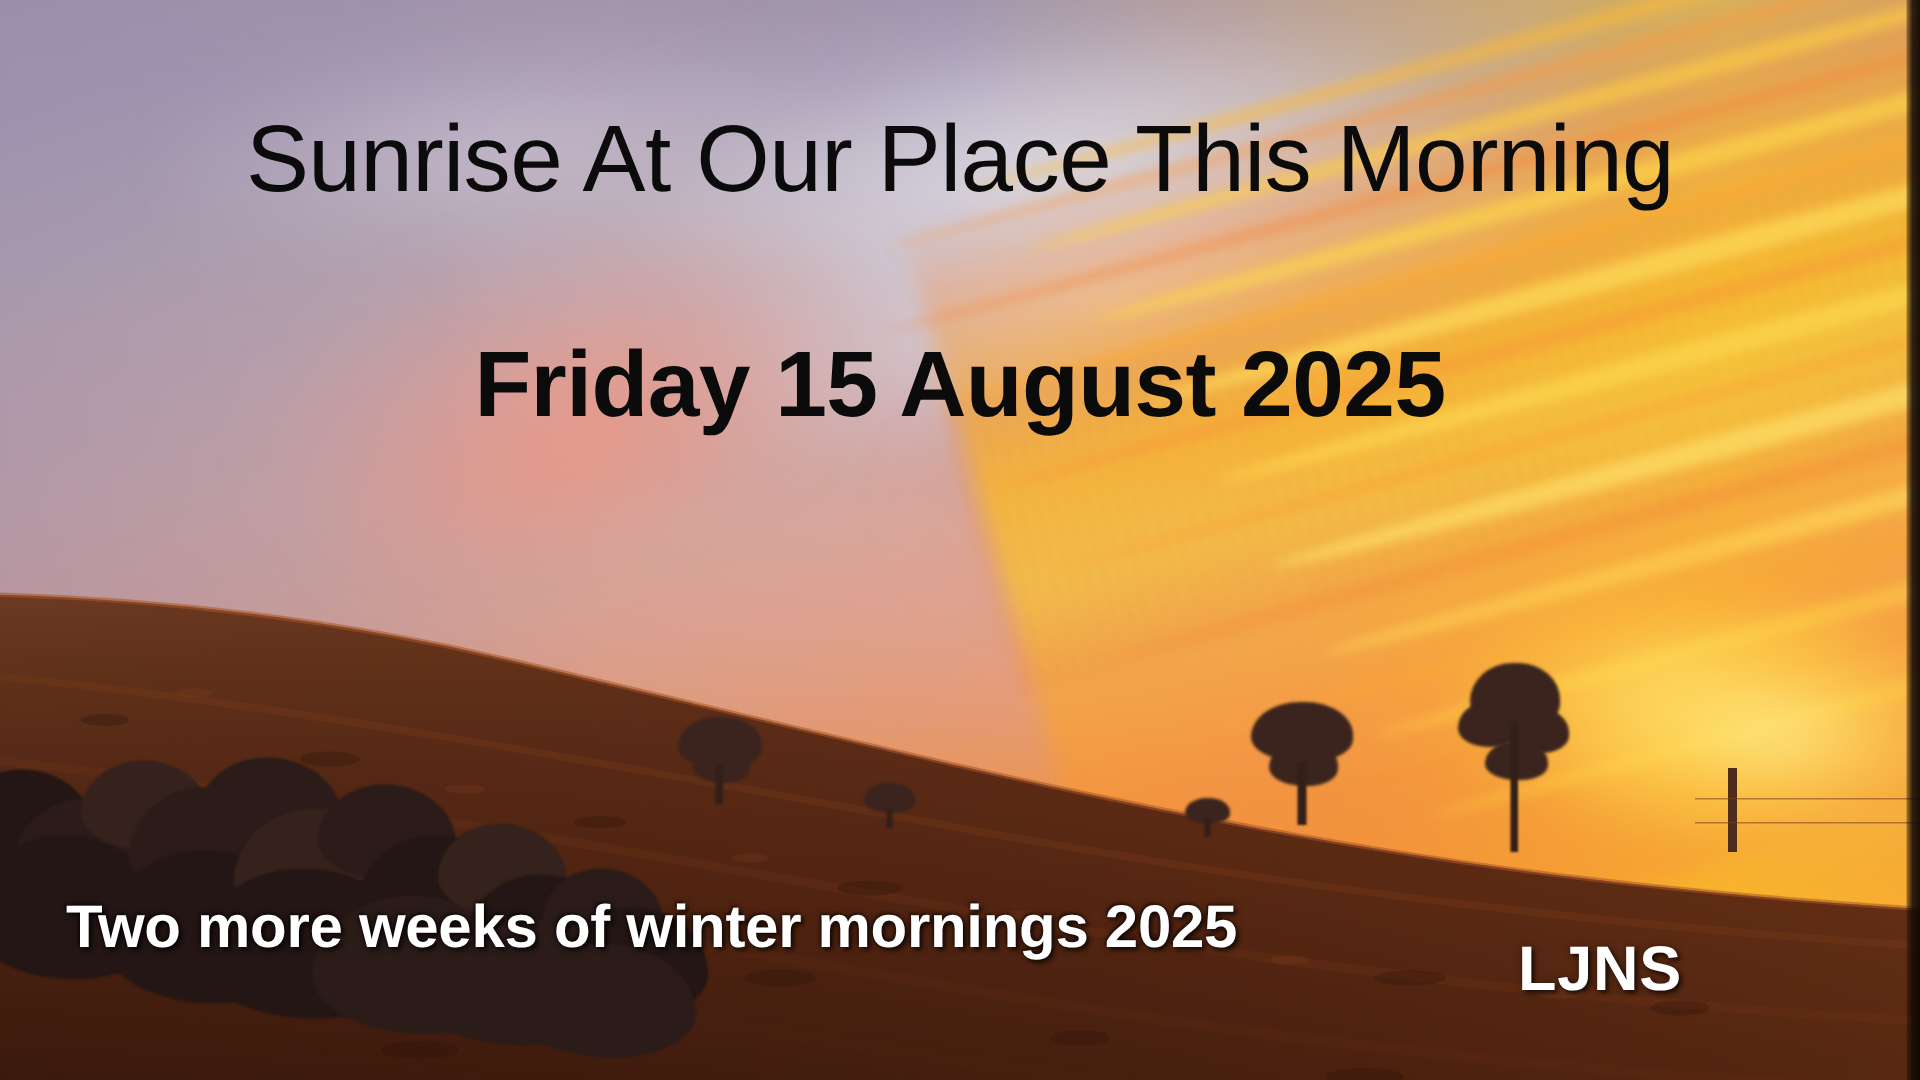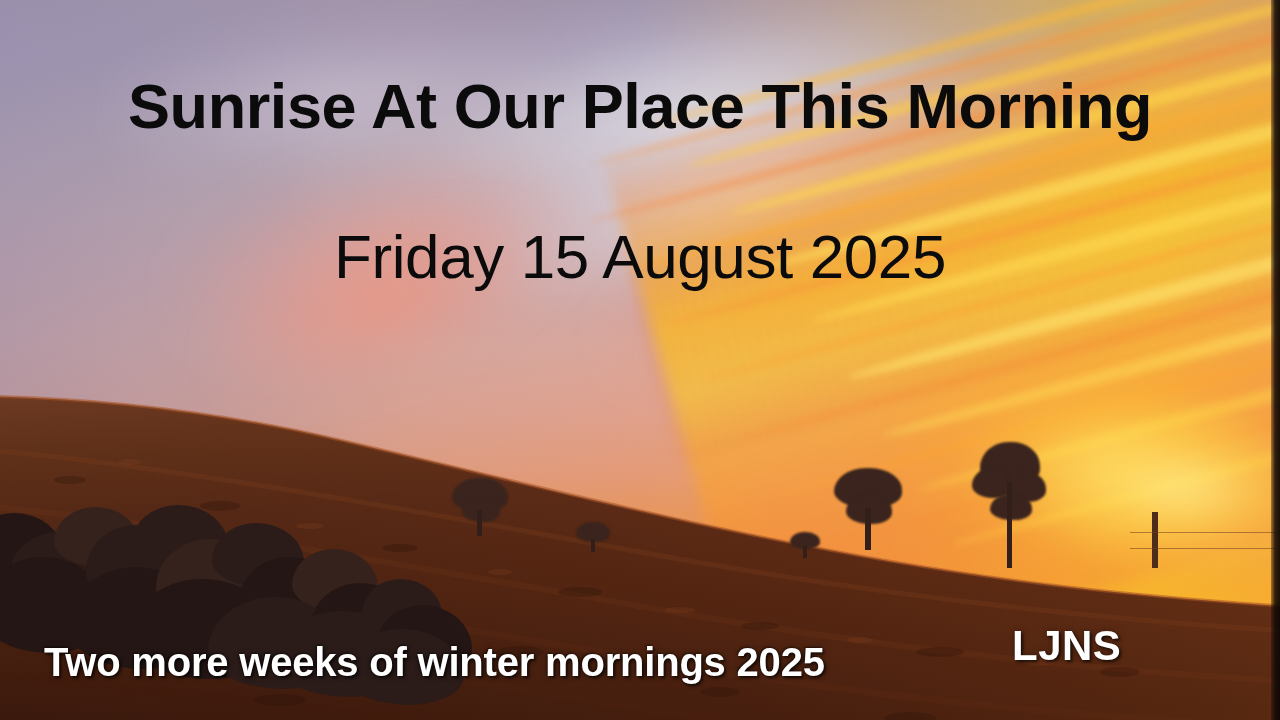--- a/index.html
+++ b/index.html
@@ -270,52 +270,51 @@
     position: absolute;
     left: 0; top: 0;
     width: 1280px;
   }
   .title-line1 {
     position: absolute;
     left: 0; top: 75px;
     width: 1280px;
     text-align: center;
     font-size: 63px;
-    font-weight: 700;
+    font-weight: 400;
     color: #0b0b0c;
     letter-spacing: -0.4px;
     line-height: 1;
     white-space: nowrap;
   }
   .title-line2 {
     position: absolute;
     left: 0; top: 226px;
     width: 1280px;
     text-align: center;
     font-size: 62px;
-    font-weight: 400;
+    font-weight: 700;
     color: #0b0b0c;
     letter-spacing: -0.4px;
     line-height: 1;
     white-space: nowrap;
   }
   .caption {
     position: absolute;
     left: 44px; top: 598px;
     font-size: 40px;
     font-weight: 700;
     color: #ffffff;
     letter-spacing: -0.2px;
     line-height: 1;
     white-space: nowrap;
     text-shadow:
        2px 2px 3px rgba(0,0,0,0.65),
       -1px -1px 2px rgba(0,0,0,0.45),
        0 0 6px rgba(0,0,0,0.35);
-    margin-top: 44px;
   }
   .watermark {
     position: absolute;
     left: 1012px; top: 625px;
     font-size: 42px;
     font-weight: 700;
     color: #ffffff;
     letter-spacing: 0.5px;
     line-height: 1;
     white-space: nowrap;

